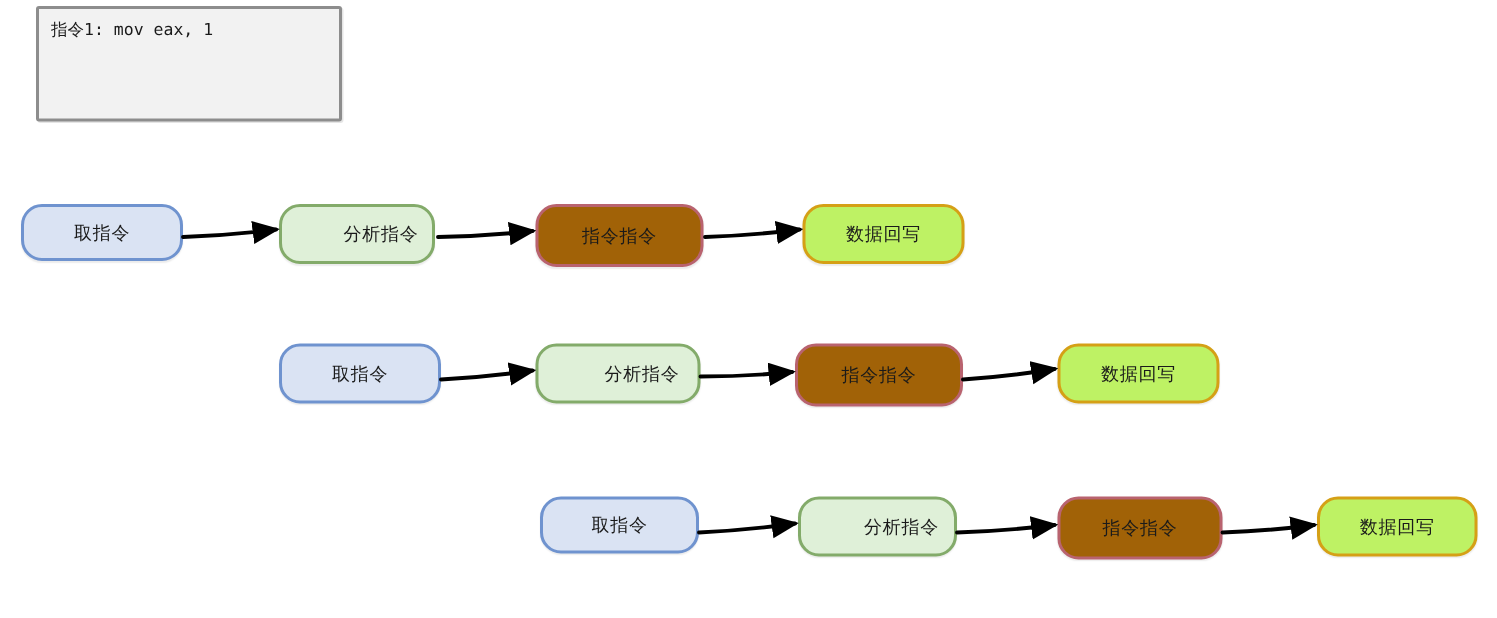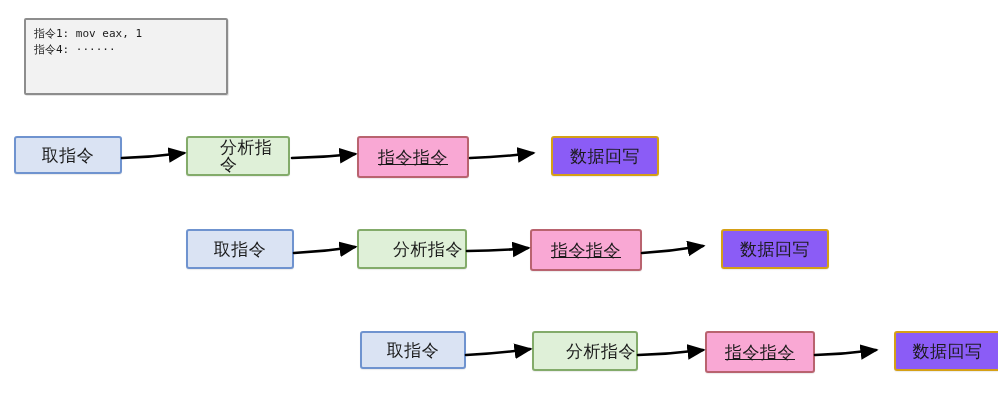--- a/index.html
+++ b/index.html
@@ -20,21 +20,21 @@
     left: 0;
     top: 0;
     width: 998px;
     height: 412px;
   }
 
   
   .code-panel {
     position: absolute;
     left: 24px;
-    top: 18px;
+    top: 4px;
     width: 204px;
     height: 77px;
     background: #f2f2f2;
     border: 2px solid #8d8d8d;
     border-radius: 2px;
     box-sizing: border-box;
     box-shadow: 1px 1px 0 rgba(0,0,0,0.10);
   }
   .code-lines {
     position: absolute;
@@ -50,59 +50,58 @@
     white-space: pre;
     letter-spacing: 0px;
   }
 
   
   .stage-box {
     position: absolute;
     box-sizing: border-box;
     border-width: 2px;
     border-style: solid;
-    border-radius: 3px;
+    border-radius: 14px;
     display: flex;
     align-items: center;
     justify-content: center;
-    font-size: 17px;
+    font-size: 12px;
     color: #1a1a1a;
     letter-spacing: 0.5px;
     box-shadow: 0 1px 1px rgba(0,0,0,0.08);
   }
   .stage-box .stage-label {
     display: block;
     line-height: 1;
     pointer-events: none;
   }
 
   .kind-fetch   { background: #dae3f3; border-color: #6f93cf; }
   .kind-decode  { background: #dff0d8; border-color: #83ab6a; padding-left: 32px; }
-  .kind-execute { background: #f9a8d4; border-color: #b9636f; text-decoration: underline; }
-  .kind-write   { background: #8b5cf6; border-color: #d5a016; margin-left: 16px; }
+  .kind-execute { background: #a16207; border-color: #b9636f; }
+  .kind-write   { background: #bef264; border-color: #d5a016; }
 
   
   #arrow-layer {
     position: absolute;
     left: 0;
     top: 0;
     width: 998px;
     height: 412px;
     pointer-events: none;
   }
 </style>
 </head>
 <body>
 
 <div id="canvas">
 
   <div class="code-panel">
     <div class="code-lines">
         <div class="code-line">指令1: mov eax, 1</div>
-        <div class="code-line">指令4: ······</div>
       </div>
   </div>
 
   <div id="stage-layer">
       <div>
         <div class="stage-box kind-fetch" style="left: 14px; top: 136px; width: 108px; height: 38px;">
           <span class="stage-label">取指令</span>
         </div>
         <div class="stage-box kind-decode" style="left: 186px; top: 136px; width: 104px; height: 40px;">
           <span class="stage-label">分析指令</span>

